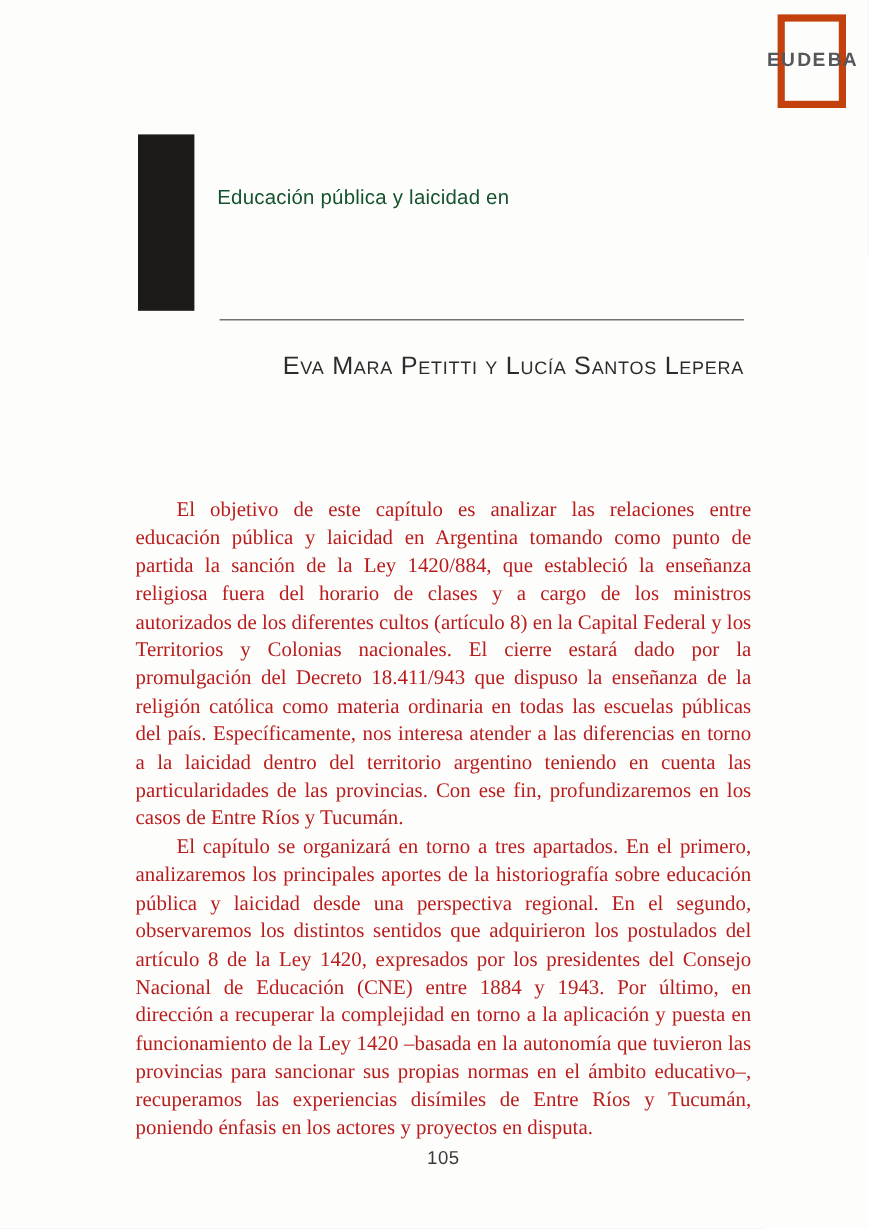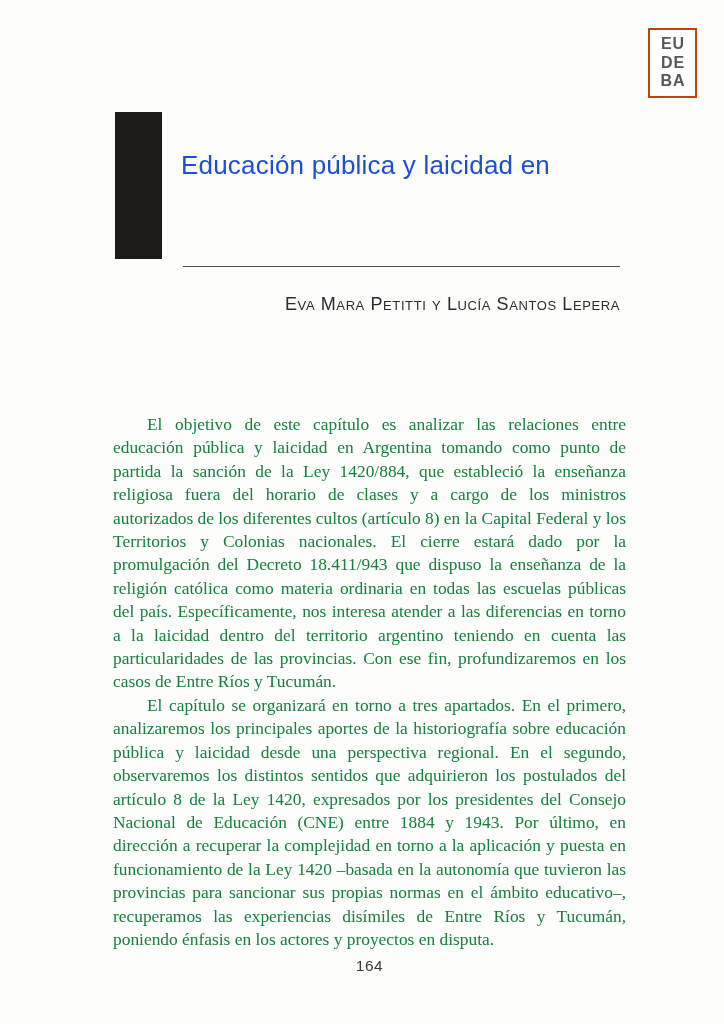--- a/index.html
+++ b/index.html
@@ -14,26 +14,25 @@
     margin: 0 auto;
     background: #fdfdfc;
     overflow: hidden;
     font-family: "Liberation Sans", sans-serif;
   }
 
   
   .logo {
     position: absolute;
     left: 648px;
-    top: 28px;
+    top: 12px;
     width: 45px;
     height: 66px;
-    border: 2px solid #c2410c;
+    border: 6px solid #c2410c;
     display: flex;
-    flex-direction: column;
     align-items: center;
     justify-content: center;
     box-sizing: content-box;
   }
   .logo-line {
     font-family: "Liberation Sans", sans-serif;
     font-weight: 700;
     font-size: 16px;
     line-height: 18.5px;
     letter-spacing: 1px;
@@ -53,23 +52,23 @@
 
   
   .title {
     position: absolute;
     left: 181px;
     top: 147px;
     width: 450px;
     margin: 0;
     font-family: "Liberation Sans", sans-serif;
     font-weight: 400;
-    font-size: 26px;
+    font-size: 17px;
     line-height: 36px;
-    color: #1d4ed8;
+    color: #14532d;
     letter-spacing: 0.2px;
   }
   .title .title-line { display: block; }
 
   
   .title-rule {
     position: absolute;
     left: 183px;
     top: 266px;
     width: 437px;
@@ -79,36 +78,36 @@
 
   
   .authors {
     position: absolute;
     left: 183px;
     top: 294px;
     width: 437px;
     text-align: right;
     font-family: "Liberation Sans", sans-serif;
     font-variant: small-caps;
-    font-size: 18px;
+    font-size: 21px;
     letter-spacing: 0.6px;
     color: #2c2c2c;
     white-space: nowrap;
   }
 
   
   .body-text {
     position: absolute;
     left: 113px;
     top: 413px;
     width: 513px;
     font-family: "Liberation Serif", serif;
     font-size: 17.4px;
     line-height: 23.4px;
-    color: #15803d;
+    color: #b91c1c;
     text-align: justify;
   }
   .body-text p {
     margin: 0;
     text-indent: 34px;
   }
 
   
   .page-number {
     position: absolute;
@@ -141,15 +140,15 @@
 
   <div class="title-rule"></div>
 
   <div class="authors">Eva Mara Petitti y Lucía Santos Lepera</div>
 
   <div class="body-text">
     <p>El objetivo de este capítulo es analizar las relaciones entre educación pública y laicidad en Argentina tomando como punto de partida la sanción de la Ley 1420/884, que estableció la enseñanza religiosa fuera del horario de clases y a cargo de los ministros autorizados de los diferentes cultos (artículo 8) en la Capital Federal y los Territorios y Colonias nacionales. El cierre estará dado por la promulgación del Decreto 18.411/943 que dispuso la enseñanza de la religión católica como materia ordinaria en todas las escuelas públicas del país. Específicamente, nos interesa atender a las diferencias en torno a la laicidad dentro del territorio argentino teniendo en cuenta las particularidades de las provincias. Con ese fin, profundizaremos en los casos de Entre Ríos y Tucumán.</p>
     <p>El capítulo se organizará en torno a tres apartados. En el primero, analizaremos los principales aportes de la historiografía sobre educación pública y laicidad desde una perspectiva regional. En el segundo, observaremos los distintos sentidos que adquirieron los postulados del artículo 8 de la Ley 1420, expresados por los presidentes del Consejo Nacional de Educación (CNE) entre 1884 y 1943. Por último, en dirección a recuperar la complejidad en torno a la aplicación y puesta en funcionamiento de la Ley 1420 –basada en la autonomía que tuvieron las provincias para sancionar sus propias normas en el ámbito educativo–, recuperamos las experiencias disímiles de Entre Ríos y Tucumán, poniendo énfasis en los actores y proyectos en disputa.</p>
   </div>
 
-  <div class="page-number">164</div>
+  <div class="page-number">105</div>
 
 </div>
 
 </body></html>

